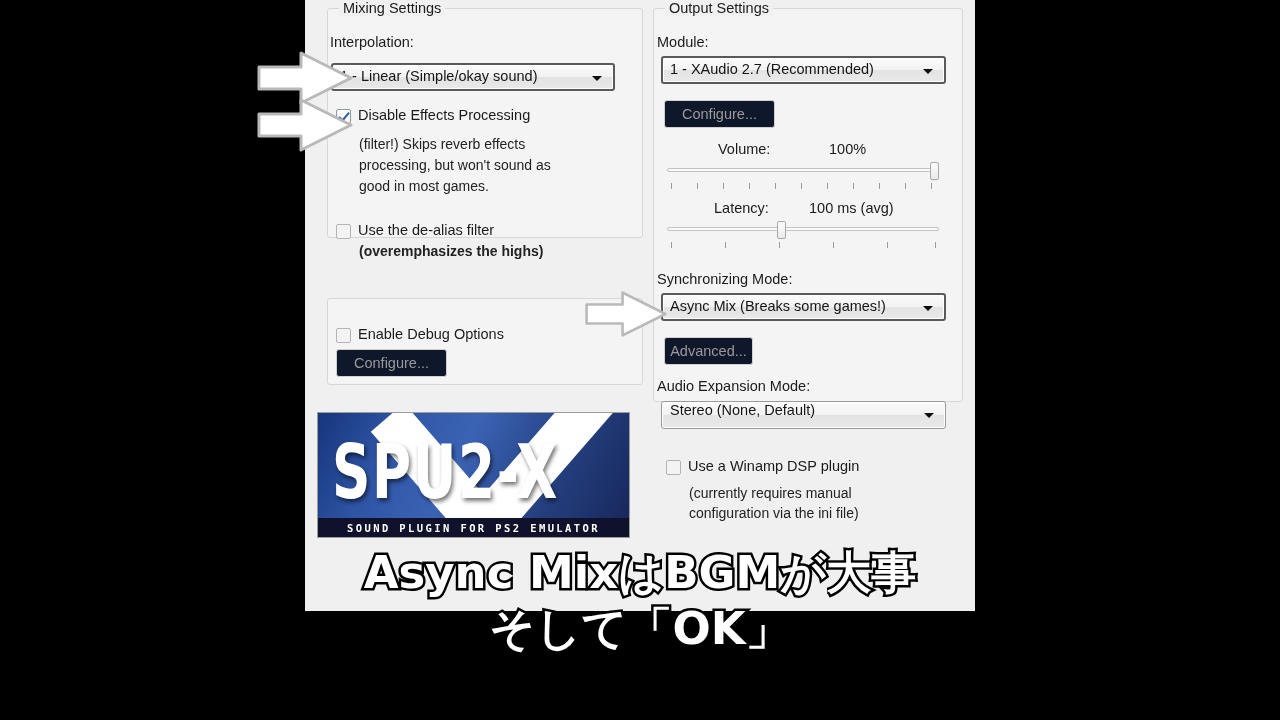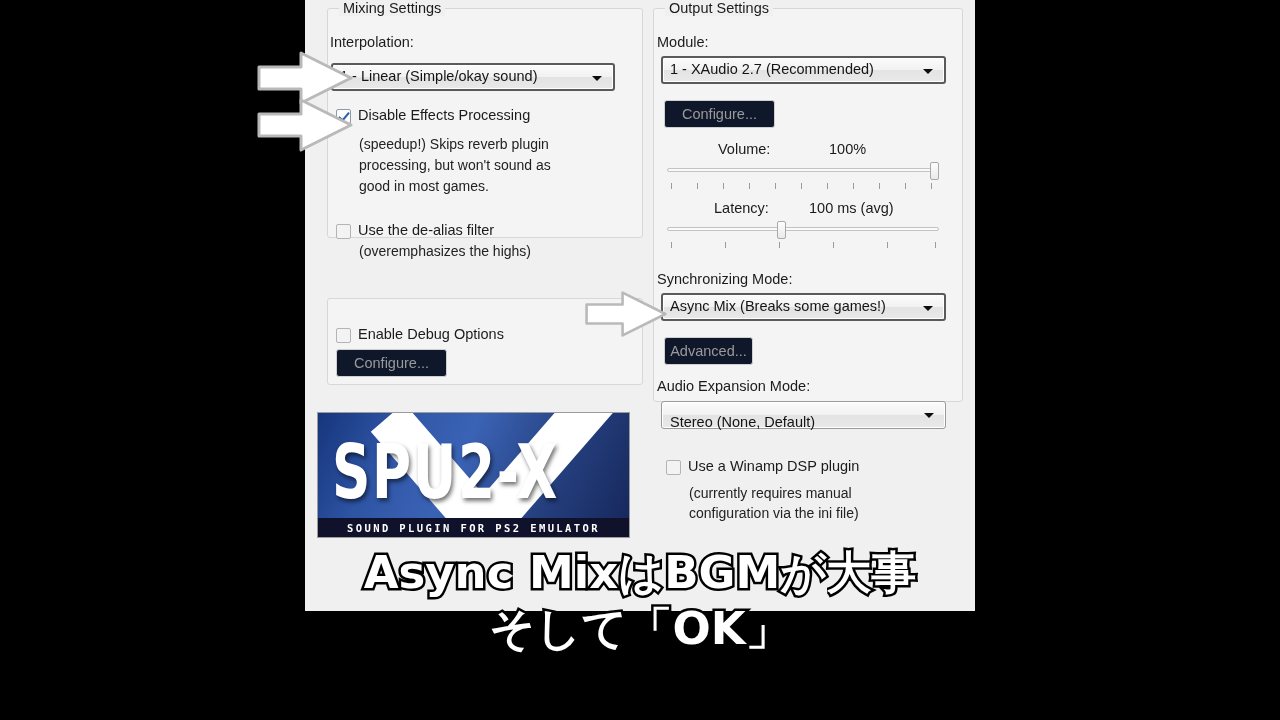--- a/index.html
+++ b/index.html
@@ -64,21 +64,21 @@
     height: 28px;
     box-sizing: border-box;
     border: 1px solid #9a9a9a;
     border-radius: 3px;
     background: linear-gradient(to bottom, #fbfbfb 0%, #f2f2f2 48%, #e3e3e3 50%, #e9e9e9 100%);
     box-shadow: inset 0 0 0 1px #ffffff;
   }
   .combo-text {
     position: absolute;
     left: 8px;
-    top: 12px;
+    top: 0;
     font-size: 14.5px;
     color: #141414;
     white-space: nowrap;
   }
   .combo-arrow {
     position: absolute;
     right: 11px;
     top: 11px;
     width: 0; height: 0;
     border-left: 5px solid transparent;
@@ -269,30 +269,30 @@
   <div class="combo focused" style="left:26px; top:69px; width:284px;">
     <span class="combo-text">1 - Linear (Simple/okay sound)</span>
     <span class="combo-arrow"></span>
   </div>
 
   <div class="cb-wrap" style="left:31px; top:113px;">
     <span class="cbox checked"></span>
     <span class="cb-label">Disable Effects Processing</span>
   </div>
 
-  <div class="sublbl" style="left:54px; top:141px;">(speedup!) Skips reverb plugin</div>
+  <div class="sublbl" style="left:54px; top:141px;">(filter!) Skips reverb effects</div>
   <div class="sublbl" style="left:54px; top:162px;">processing, but won't sound as</div>
   <div class="sublbl" style="left:54px; top:183px;">good in most games.</div>
 
   <div class="cb-wrap" style="left:31px; top:228px;">
     <span class="cbox"></span>
     <span class="cb-label">Use the de-alias filter</span>
   </div>
 
-  <div class="sublbl" style="left:54px; top:248px;">(overemphasizes the highs)</div>
+  <div class="sublbl" style="left:54px; top:248px;font-weight:bold;">(overemphasizes the highs)</div>
 
   <div class="groupbox" style="left:22px; top:304px; width:316px; height:87px;"></div>
 
   <div class="cb-wrap" style="left:31px; top:332px;">
     <span class="cbox"></span>
     <span class="cb-label">Enable Debug Options</span>
   </div>
 
   <div class="btn-disabled" style="left:31px; top:355px; width:111px;">
     <span>Configure...</span>

